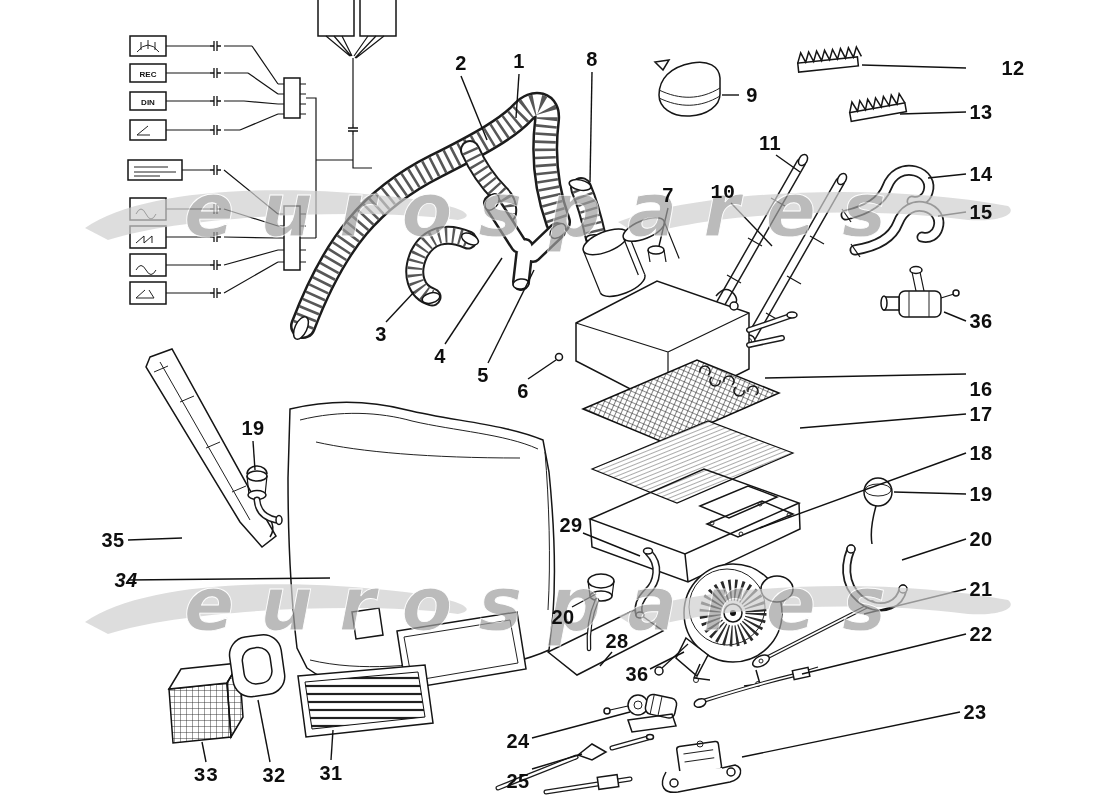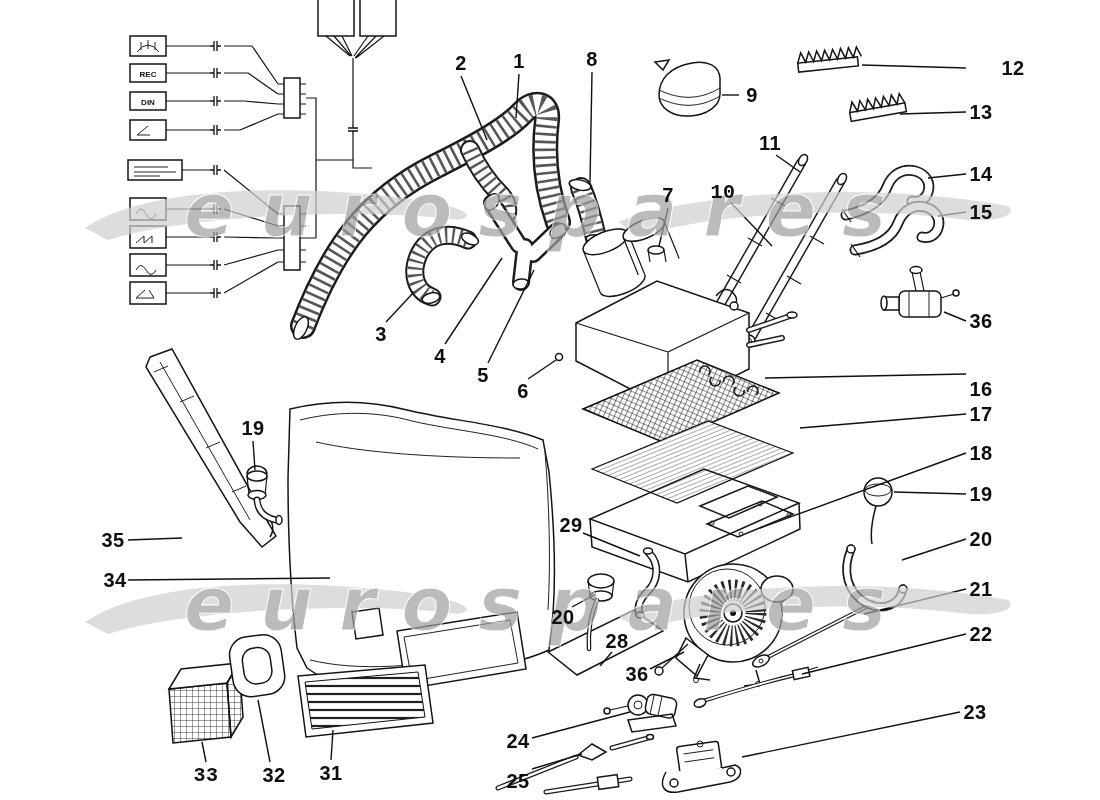--- a/index.html
+++ b/index.html
@@ -423,21 +423,21 @@
       <div class="plabel" style="left: 981px; top: 374px; margin-top: 15px;">16</div>
       <div class="plabel" style="left: 981px; top: 414px;">17</div>
       <div class="plabel" style="left: 981px; top: 453px;">18</div>
       <div class="plabel" style="left: 981px; top: 494px;">19</div>
       <div class="plabel" style="left: 981px; top: 539px;">20</div>
       <div class="plabel" style="left: 981px; top: 589px;">21</div>
       <div class="plabel" style="left: 981px; top: 634px;">22</div>
       <div class="plabel" style="left: 975px; top: 712px;">23</div>
       <div class="plabel" style="left: 253px; top: 428px;">19</div>
       <div class="plabel" style="left: 113px; top: 540px;">35</div>
-      <div class="plabel" style="left: 115px; top: 580px;">34</div>
+      <div class="plabel" style="left: 126px; top: 580px; font-style: italic;">34</div>
       <div class="plabel" style="left: 381px; top: 334px;">3</div>
       <div class="plabel" style="left: 440px; top: 356px;">4</div>
       <div class="plabel" style="left: 483px; top: 375px;">5</div>
       <div class="plabel" style="left: 523px; top: 391px;">6</div>
       <div class="plabel" style="left: 571px; top: 525px;">29</div>
       <div class="plabel" style="left: 563px; top: 617px;">20</div>
       <div class="plabel" style="left: 617px; top: 641px;">28</div>
       <div class="plabel" style="left: 637px; top: 674px;">36</div>
       <div class="plabel" style="left: 518px; top: 741px;">24</div>
       <div class="plabel" style="left: 518px; top: 772px; margin-top: 9px;">25</div>

